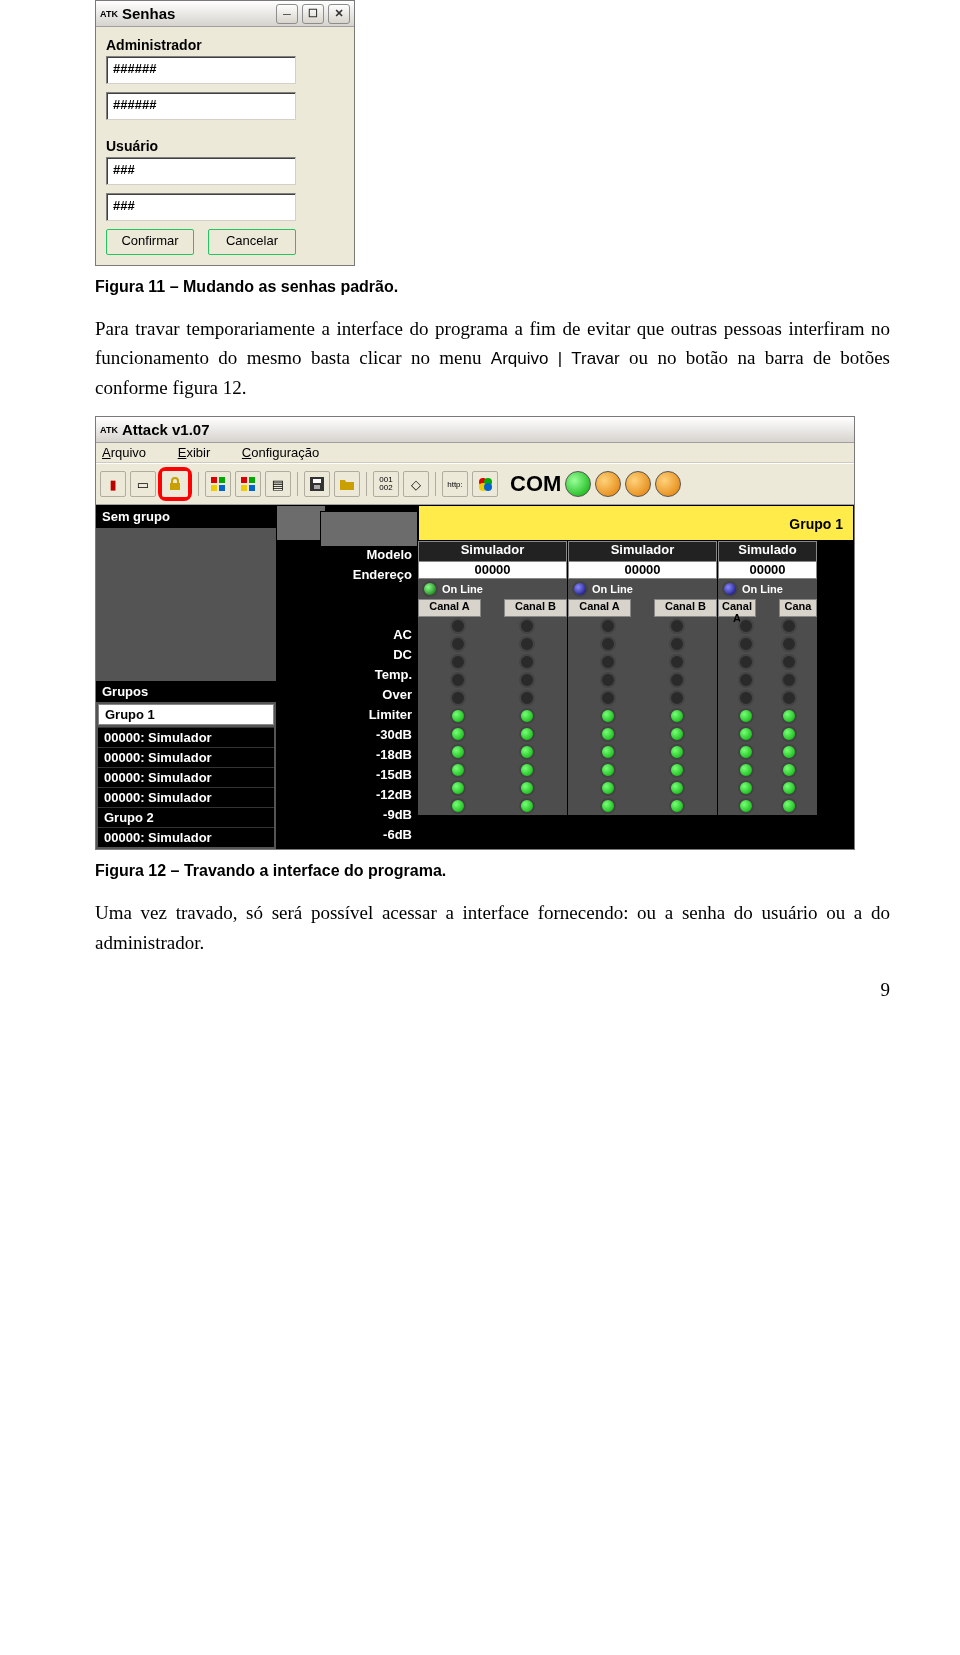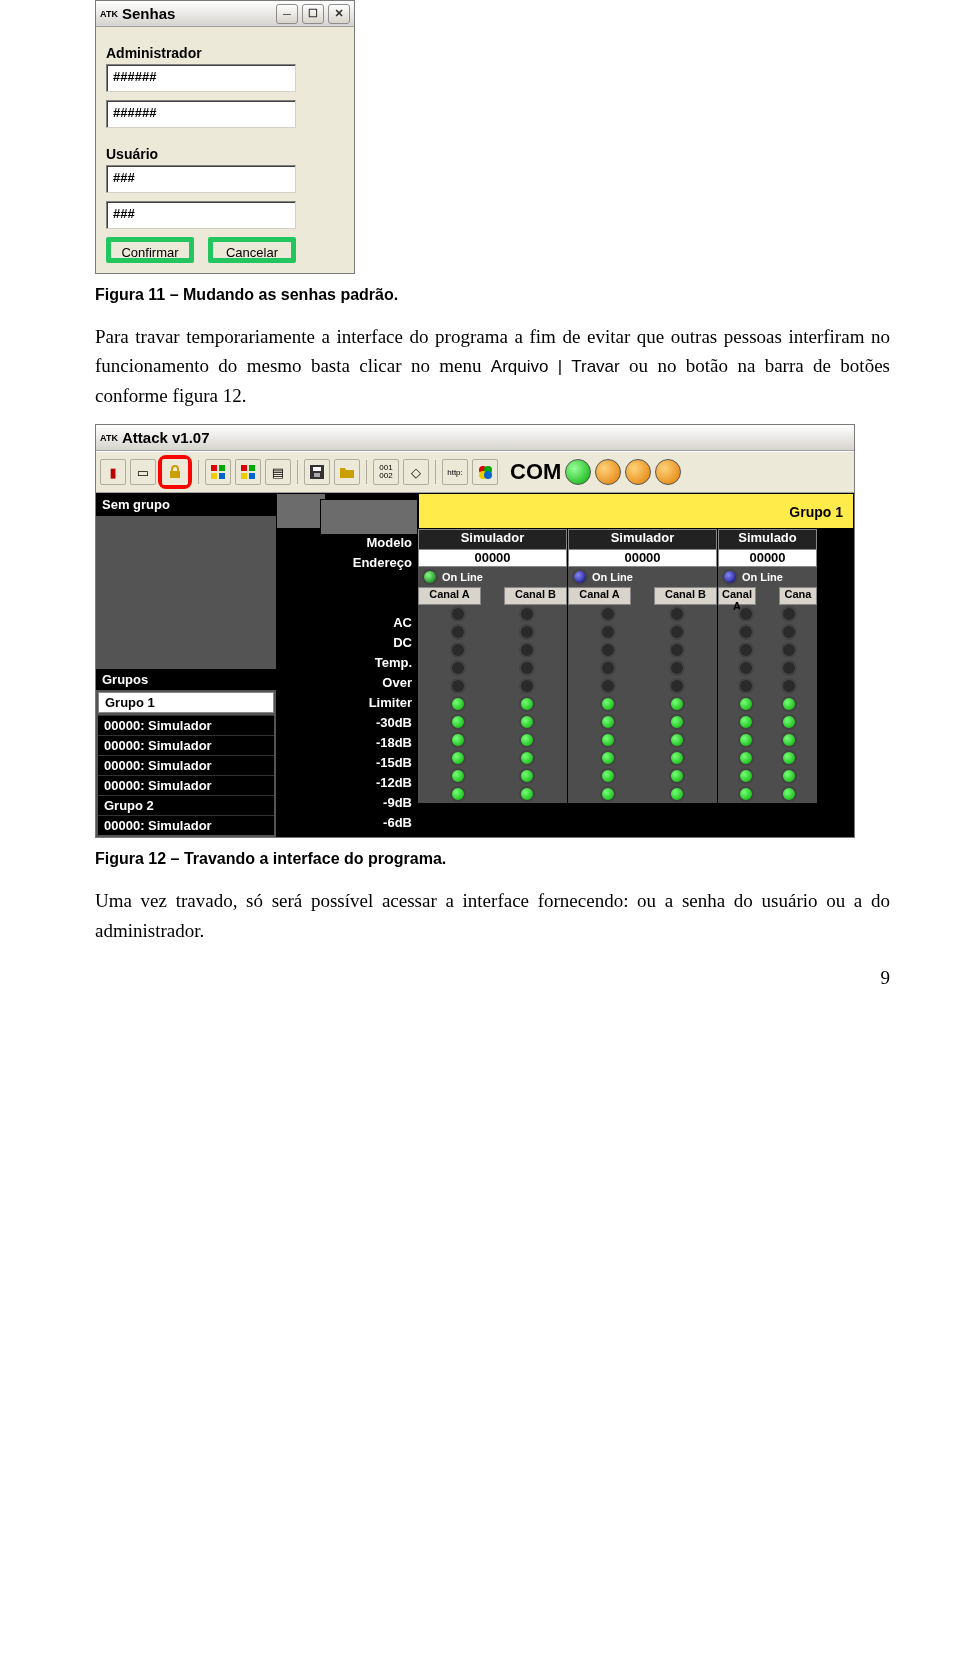--- a/index.html
+++ b/index.html
@@ -47,21 +47,21 @@
   }
   .titlebar .spacer { flex: 1; }
   .titlebtn {
     width: 22px; height: 20px;
     background: linear-gradient(#fefefe,#d8d4cc);
     border: 1px solid #8d8d8d;
     border-radius: 3px;
     display: flex; align-items: center; justify-content: center;
     font-size: 11px; color:#333;
   }
-  .win-body { padding: 14px 10px 10px 10px; }
+  .win-body { padding: 6px 10px 10px 10px; }
   .label-bold { font-weight: bold; margin: 4px 0 3px 0; font-size: 14px;}
   .field {
     display: block;
     width: 190px;
     height: 28px;
     background: #fff;
     border: 1px solid #808080;
     border-right-color:#d4d0c8;
     border-bottom-color:#d4d0c8;
     box-shadow: inset 1px 1px 0 #404040;
@@ -69,21 +69,21 @@
     padding: 4px 6px;
     font-weight: bold;
     font-family: Tahoma, sans-serif;
     font-size: 13px;
   }
   .btn {
     display:inline-block;
     min-width: 88px;
     height: 26px;
     background:#ece9d8;
-    border:5px solid #22c55e;
+    border:1px solid #22c55e;
     border-radius:2px;
     font-family: Tahoma, sans-serif;
     font-size: 13px;
     text-align:center;
     line-height:22px;
   }
   .dlg-buttons { display:flex; gap:14px; margin-top: 6px; }
   .caption {
     font-family: Verdana, Tahoma, sans-serif;
     font-weight: bold;
@@ -237,20 +237,25 @@
 
   <p class="bodytext">
     <span>Para travar temporariamente a interface do programa a fim de evitar que outras pessoas interfiram no funcionamento do mesmo basta clicar no menu </span><span class="menucode">Arquivo | Travar</span><span> ou no botão na barra de botões conforme figura 12.</span>
   </p>
 
   <div class="win-box appwin">
     <div class="titlebar">
       <span class="app-icon">ATK</span>
       <span style="font-size:15px;">Attack v1.07</span>
     </div>
+    <div class="menubar">
+      <span><u>A</u><span>rquivo</span></span>
+      <span><u>E</u><span>xibir</span></span>
+      <span><u>C</u><span>onfiguração</span></span>
+    </div>
     <div class="toolbar">
       <span class="tb" style="color:#b00;">▮</span>
       <span class="tb">▭</span>
       <span class="hilite">
         <span class="tb" style="border:none;">
           <svg width="16" height="16" viewBox="0 0 16 16">
               <path fill="#c9a000" d="M4 7V5a4 4 0 0 1 8 0v2h1v7H3V7h1zm2 0h4V5a2 2 0 0 0-4 0v2z"></path>
             </svg>
         </span>
       </span>

